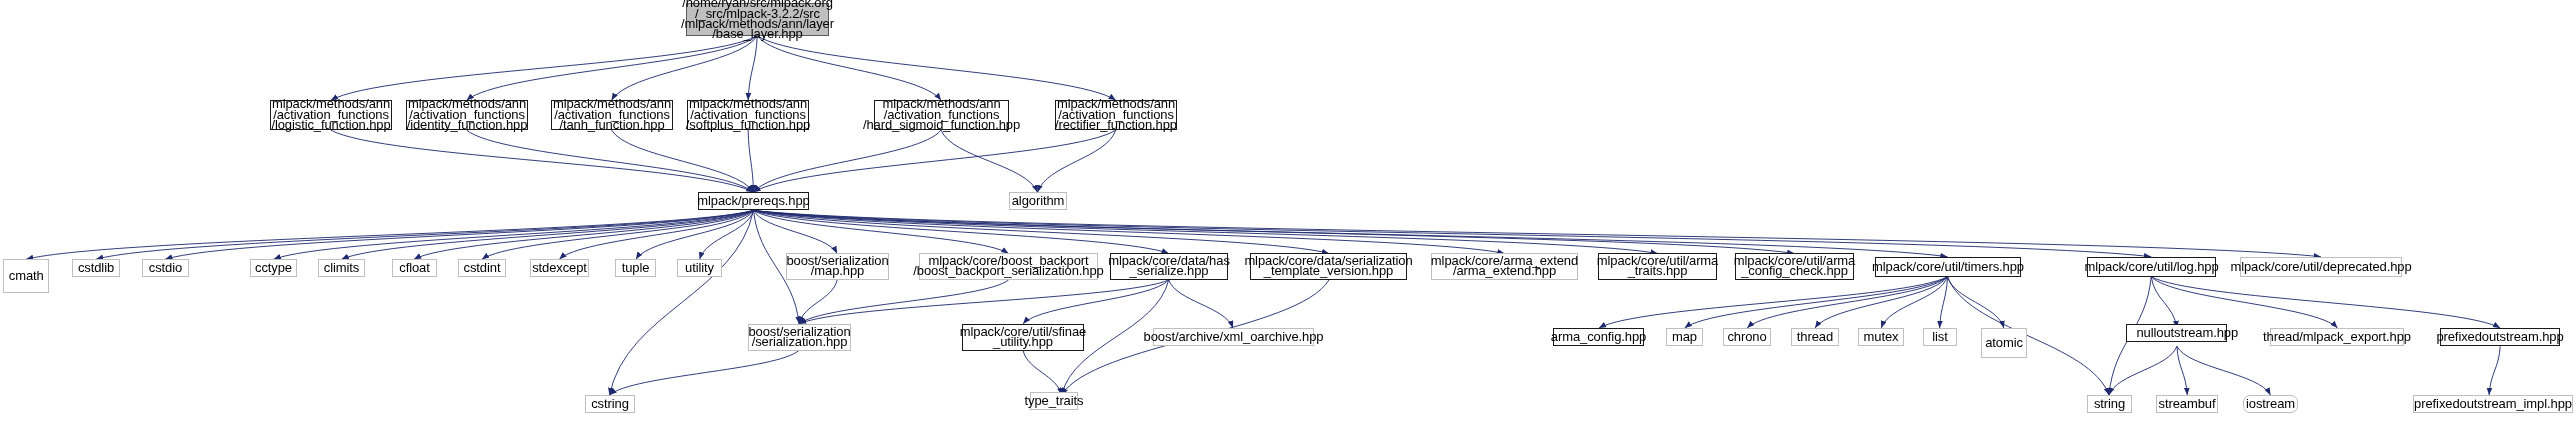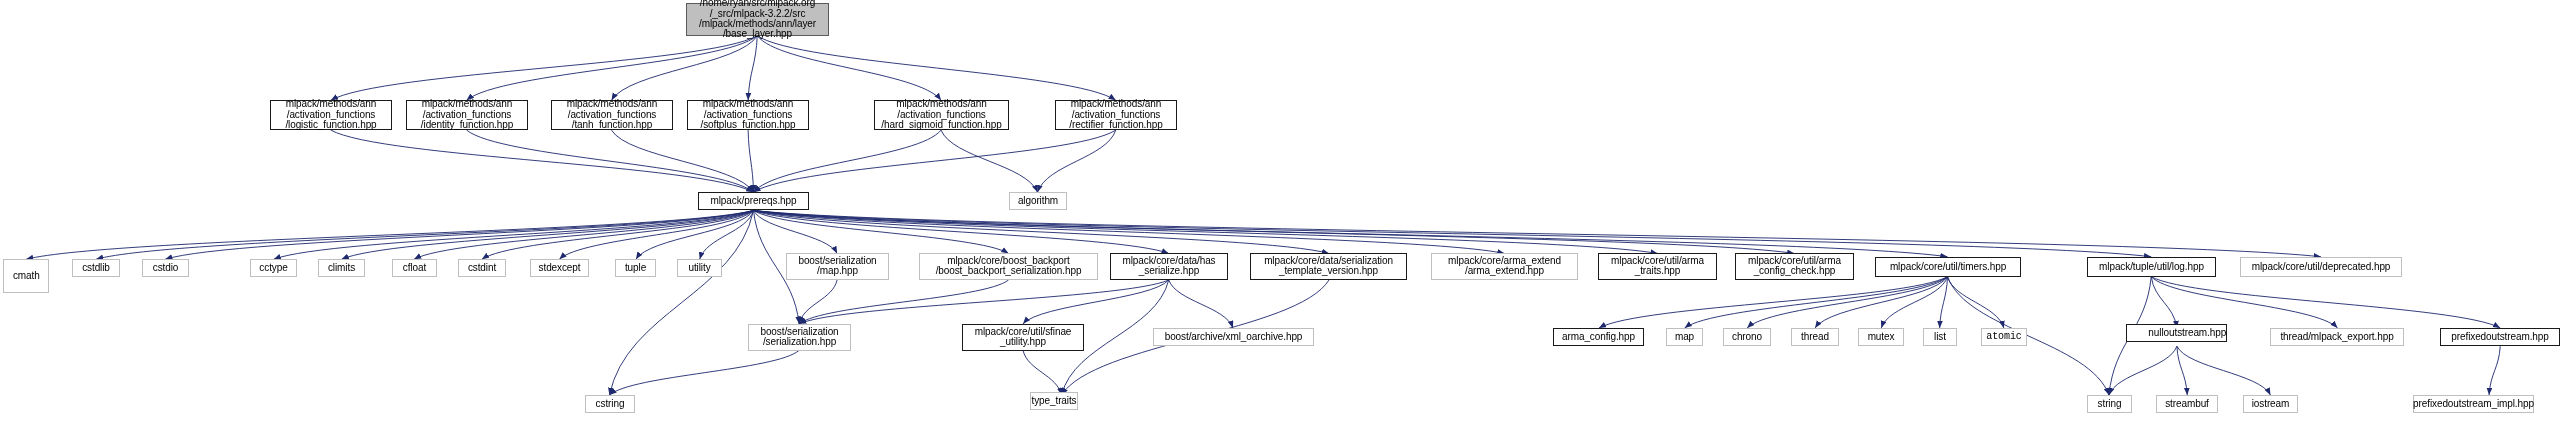--- a/index.html
+++ b/index.html
@@ -26,21 +26,21 @@
   .node {
     position: absolute;
     box-sizing: border-box;
     display: flex;
     align-items: center;
     justify-content: center;
     text-align: center;
     background: #ffffff;
     border: 0.8px solid #bfbfbf;
     color: #000000;
-    font-size: 10px;
+    font-size: 13px;
     line-height: 10.4px;
     letter-spacing: -0.1px;
     white-space: pre-line;
     padding: 0 2.5px;
     z-index: 2;
   }
   .node.strong {
     border: 1.3px solid #1a1a1a;
   }
   .node.root {
@@ -165,38 +165,38 @@
 _serialize.hpp</div>
       <div class="node strong" style="left: 1250px; top: 253px; width: 157px; height: 26.5px;">mlpack/core/data/serialization
 _template_version.hpp</div>
       <div class="node" style="left: 1431px; top: 253px; width: 147px; height: 26.5px;">mlpack/core/arma_extend
 /arma_extend.hpp</div>
       <div class="node strong" style="left: 1598px; top: 253px; width: 119px; height: 26.5px;">mlpack/core/util/arma
 _traits.hpp</div>
       <div class="node strong" style="left: 1735px; top: 253px; width: 119px; height: 26.5px;">mlpack/core/util/arma
 _config_check.hpp</div>
       <div class="node strong" style="left: 1875px; top: 257px; width: 146px; height: 20px;">mlpack/core/util/timers.hpp</div>
-      <div class="node strong" style="left: 2087px; top: 257px; width: 129px; height: 20px;">mlpack/tuple/util/log.hpp</div>
+      <div class="node strong" style="left: 2087px; top: 257px; width: 129px; height: 20px;">mlpack/core/util/log.hpp</div>
       <div class="node" style="left: 2240px; top: 257px; width: 162px; height: 20px;">mlpack/core/util/deprecated.hpp</div>
       <div class="node" style="left: 748px; top: 324px; width: 103px; height: 26.5px;">boost/serialization
 /serialization.hpp</div>
       <div class="node strong" style="left: 962px; top: 324px; width: 122px; height: 26.5px;">mlpack/core/util/sfinae
 _utility.hpp</div>
       <div class="node" style="left: 1153px; top: 328px; width: 161px; height: 18px;">boost/archive/xml_oarchive.hpp</div>
       <div class="node strong" style="left: 1553px; top: 328px; width: 91px; height: 18px;">arma_config.hpp</div>
       <div class="node" style="left: 1666px; top: 328px; width: 37px; height: 18px;">map</div>
       <div class="node" style="left: 1723px; top: 328px; width: 48px; height: 18px;">chrono</div>
       <div class="node" style="left: 1791px; top: 328px; width: 48px; height: 18px; text-align: right;">thread</div>
       <div class="node" style="left: 1858px; top: 328px; width: 46px; height: 18px;">mutex</div>
       <div class="node" style="left: 1923px; top: 328px; width: 34px; height: 18px;">list</div>
-      <div class="node" style="left: 1981px; top: 328px; width: 46px; height: 18px; font-family: Liberation Mono, monospace;">atomic</div>
+      <div class="node" style="left: 1981px; top: 328px; width: 46px; height: 30px;">atomic</div>
       <div class="node strong" style="left: 2126px; top: 324px; width: 101px; height: 18px; padding-left: 24px;">nulloutstream.hpp</div>
       <div class="node" style="left: 2270px; top: 328px; width: 134px; height: 18px;">thread/mlpack_export.hpp</div>
       <div class="node strong" style="left: 2440px; top: 328px; width: 120px; height: 18px;">prefixedoutstream.hpp</div>
       <div class="node" style="left: 1030px; top: 392px; width: 48px; height: 18px;">type_traits</div>
       <div class="node" style="left: 585px; top: 395px; width: 50px; height: 18px;">cstring</div>
       <div class="node" style="left: 2087px; top: 395px; width: 45px; height: 18px;">string</div>
       <div class="node" style="left: 2156px; top: 395px; width: 62px; height: 18px;">streambuf</div>
-      <div class="node" style="left: 2243px; top: 395px; width: 55px; height: 18px;">iostream</div>
-      <div class="node" style="left: 2413px; top: 395px; width: 121px; height: 18px;">prefixedoutstream_impl.hpp</div>
+      <div class="node" style="left: 2243px; top: 395px; width: 55px; height: 18px; border-radius: 7px;">iostream</div>
+      <div class="node" style="left: 2413px; top: 395px; width: 160px; height: 18px;">prefixedoutstream_impl.hpp</div>
     </div>
 </div>
 
 
 </body></html>

